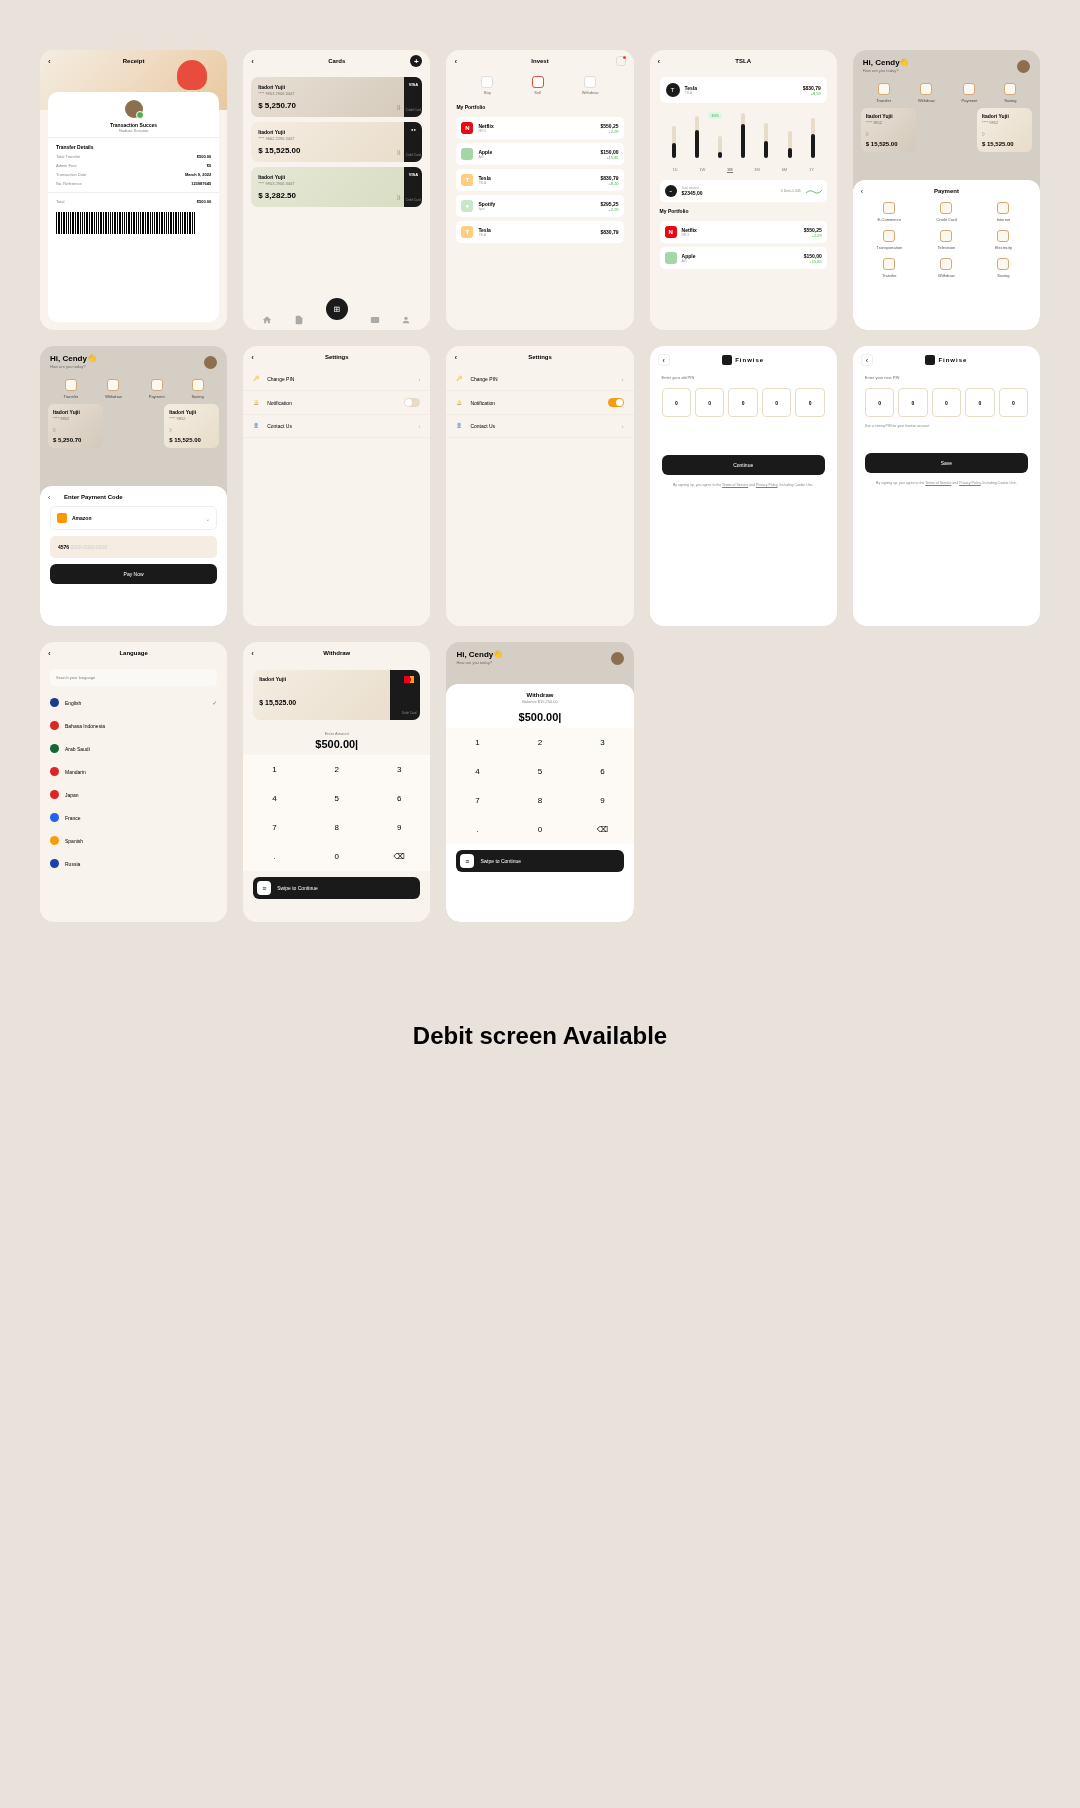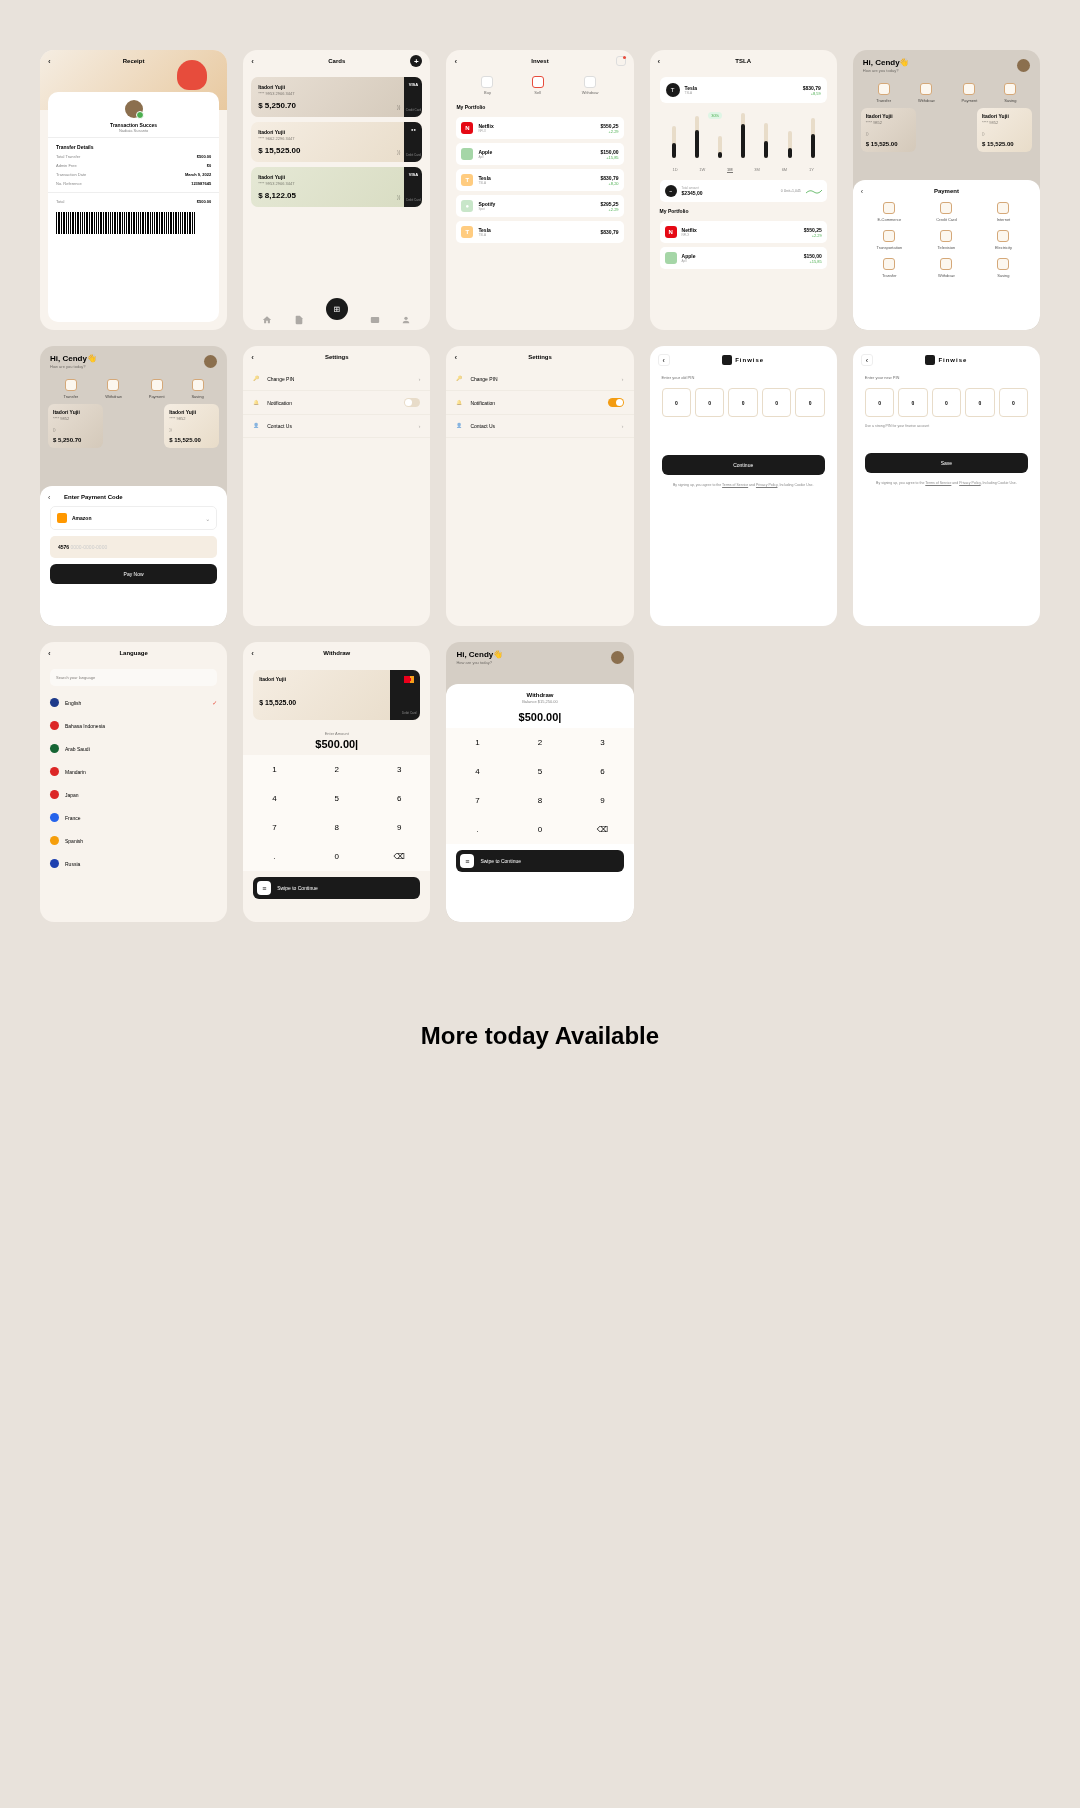--- a/index.html
+++ b/index.html
@@ -22,21 +22,21 @@
 .c1{background:linear-gradient(135deg,#e8dfd4,#d4c9ba)}
 .c2{background:linear-gradient(135deg,#f5ede2,#e8dcc9)}
 .c3{background:linear-gradient(135deg,#e5e8d5,#d8dcc2)}
 .scanbtn{position:absolute;bottom:10px;left:50%;transform:translateX(-50%);width:22px;height:22px;background:#1a1a1a;border-radius:50%;display:flex;align-items:center;justify-content:center;color:#fff;font-size:8px}
 .tabbar{position:absolute;bottom:0;left:0;right:0;height:20px;display:flex;justify-content:space-around;align-items:center;padding:0 8px}
 .tabicon{width:10px;height:10px;opacity:.3}
 .avatar{width:13px;height:13px;border-radius:50%;background:#8b6f4e}
 .greeting{padding:8px 10px}
 .greeting h3{font-size:8px;font-weight:700}
 .greeting p{font-size:4px;opacity:.5;margin-top:1px}
-.greethdr{display:flex;justify-content:space-between;align-items:center}
+.greethdr{display:flex;justify-content:space-between;align-items:flex-end}
 .actions{display:flex;justify-content:space-around;padding:2px 10px 8px}
 .action{display:flex;flex-direction:column;align-items:center;gap:3px}
 .aicon{width:12px;height:12px;border:1px solid #d5a878;border-radius:3px;background:#fcf7ef}
 .action span{font-size:4px;opacity:.7}
 .row{display:flex;justify-content:space-between;align-items:center;padding:4px 10px;font-size:4px}
 .row .l{opacity:.5}
 .row .r{font-weight:600}
 .receipt{position:absolute;top:42px;left:8px;right:8px;bottom:8px;background:#fff;border-radius:10px;padding:8px}
 .rcpthdr{text-align:center}
 .rcpthdr .av{width:18px;height:18px;border-radius:50%;background:#8b6f4e;margin:0 auto;position:relative}
@@ -262,21 +262,21 @@
           <div class="cardamt">$ 15,525.00</div>
           <span class="wifi">))</span>
           <div class="cardside">
             <span class="cardlogo">●●</span>
             <span class="cardlabel">Debit Card</span>
           </div>
         </div>
         <div class="card c3">
           <div class="cardname">Itadori Yujii</div>
           <div class="cardnum">**** 9953 2906 3447</div>
-          <div class="cardamt">$ 8,122.05</div>
+          <div class="cardamt">$ 3,282.50</div>
           <span class="wifi">))</span>
           <div class="cardside">
             <span class="cardlogo">VISA</span>
             <span class="cardlabel">Debit Card</span>
           </div>
         </div>
       </div>
   <div class="scanbtn">⊞</div>
   <div class="tabbar">
     <svg class="tabicon" viewBox="0 0 24 24">
@@ -794,14 +794,14 @@
     <div class="swipe">
           <div class="sw">≡</div>
           <span>Swipe to Continue</span>
         </div>
   </div>
 </div>
 
 </div>
 
 <div class="footer">
-  <h2>More today Available</h2>
+  <h2>Debit screen Available</h2>
 </div>
 
 </body></html>

